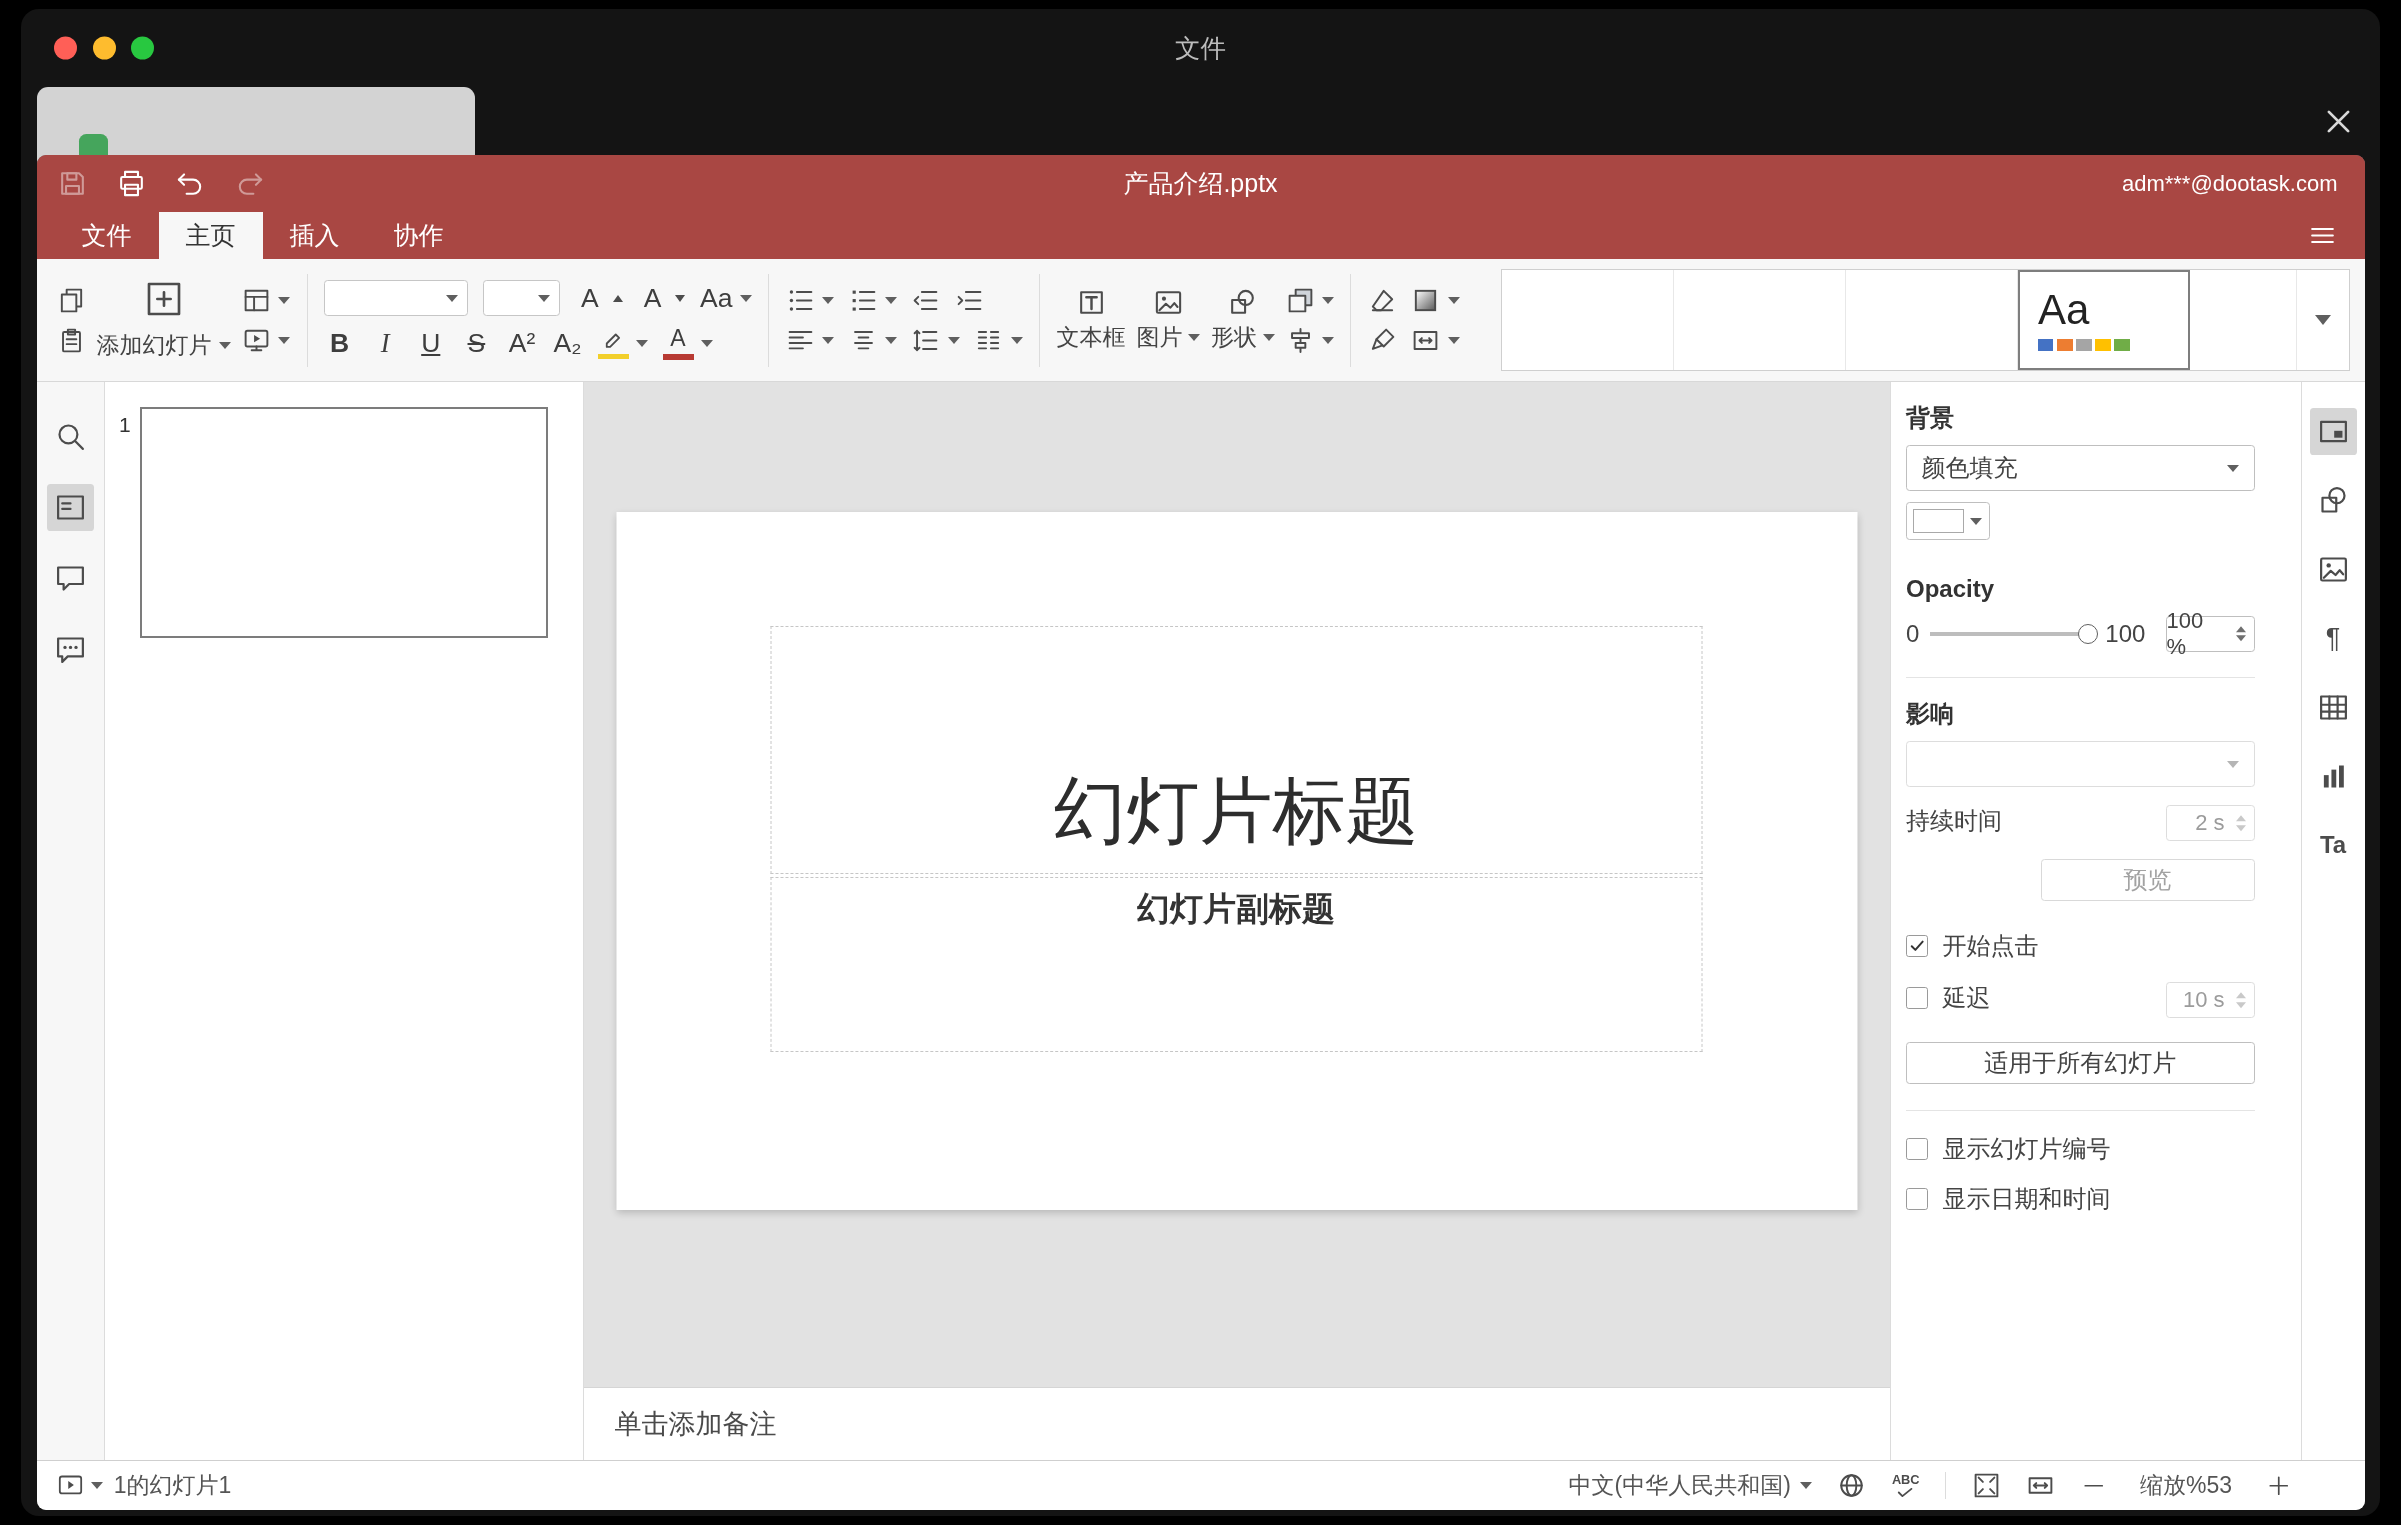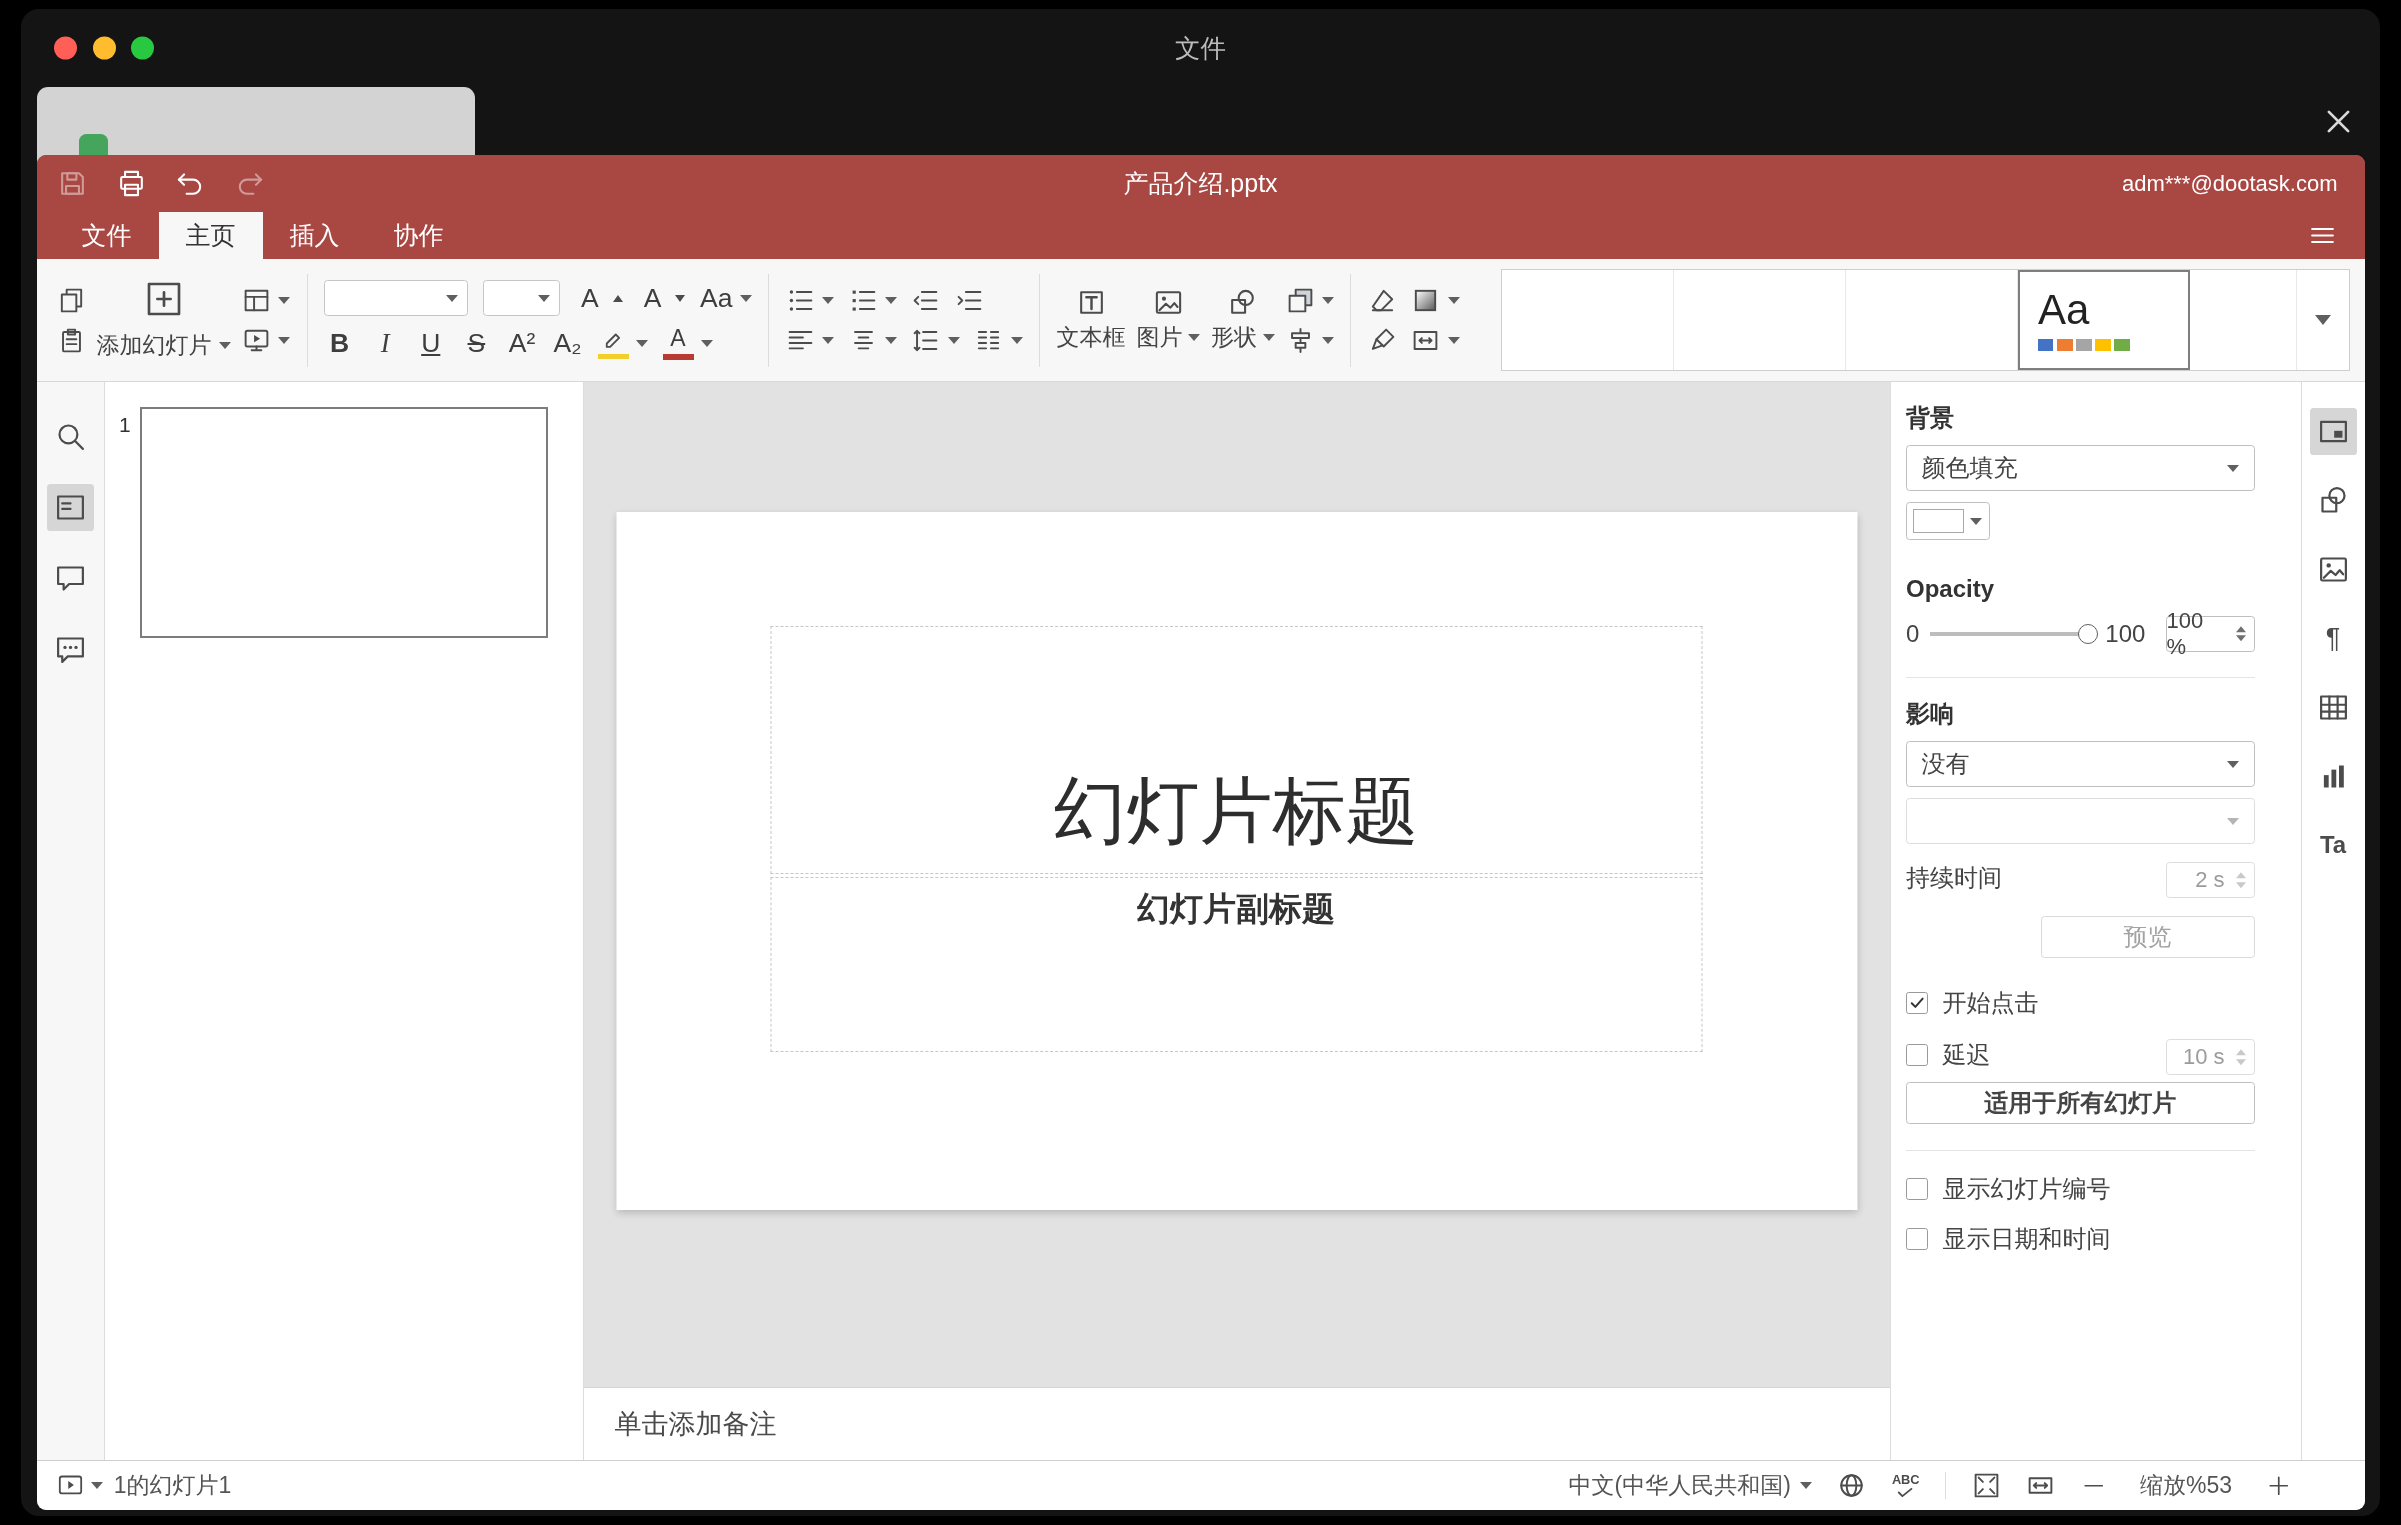--- a/index.html
+++ b/index.html
@@ -102,21 +102,21 @@
   .spinner.disabled { border-color:#ddd; color:#9b9b9b; }
   .spin-arrows { position:absolute; right:7.3px; top:50%; transform:translateY(-50%); display:flex; flex-direction:column; gap:3.6px; }
   .sp-up { width:0; height:0; border-left:5.5px solid transparent; border-right:5.5px solid transparent; border-bottom:6.4px solid #6f6f6f; }
   .sp-dn { width:0; height:0; border-left:5.5px solid transparent; border-right:5.5px solid transparent; border-top:6.4px solid #6f6f6f; }
   .disabled .sp-up { border-bottom-color:#c9c9c9; } .disabled .sp-dn { border-top-color:#c9c9c9; }
   .rp-div { border-top:0.9px solid #e4e4e4; margin-top:25.5px; }
   .rp-flex { display:flex; align-items:flex-start; justify-content:space-between; }
   .btn { height:42px; border:0.9px solid #bfbfbf; border-radius:3.6px; background:#fff; display:flex; align-items:center; justify-content:center; font-size:24px; color:#444; }
   .btn.disabled { border-color:#d9d9d9; color:#a2a2a2; }
   .btn-preview { width:214px; margin-left:auto; margin-top:18px; }
-  .btn-apply { width:100%; margin-top:7px;font-weight:bold; }
+  .btn-apply { width:100%; margin-top:24px; }
   .cb-row { display:flex; align-items:center; gap:14.6px; }
   .cb { width:22px; height:22px; border:0.9px solid #9a9a9a; border-radius:2.7px; background:#fff; display:inline-flex; align-items:center; justify-content:center; flex:0 0 auto; }
 
   
   .right-strip { width:64px; background:#fff; border-left:0.9px solid #dcdcdc; display:flex; flex-direction:column; align-items:center; padding-top:25.5px; gap:22px; }
   .rs-glyph { font-size:27px; color:#4c4c4c; line-height:1; }
   .rs-ta { font-size:24px; color:#4c4c4c; font-weight:bold; line-height:1; }
 
   
   .statusbar { flex:0 0 50px; background:#fff; border-top:0.9px solid #cfcfcf; display:flex; align-items:center; padding:0 73px 0 20px; font-size:23px; color:#555; }
@@ -561,24 +561,20 @@
             <span class="spin-arrows">
                 <span class="sp-up"></span>
                 <span class="sp-dn"></span>
               </span>
           </span>
         </div>
 
         <div class="rp-div"></div>
 
         <div class="rp-title" style="margin-top:20px;">影响</div>
-        <div class="select" style="margin-top:11px;">
-          <span>没有</span>
-          <span class="chev"></span>
-        </div>
         <div class="select disabled" style="margin-top:11px;">
           <span></span>
           <span class="chev gray"></span>
         </div>
 
         <div class="rp-flex" style="margin-top:18px;">
           <span>持续时间</span>
           <span class="spinner disabled">
             <span>2 s</span>
             <span class="spin-arrows">

